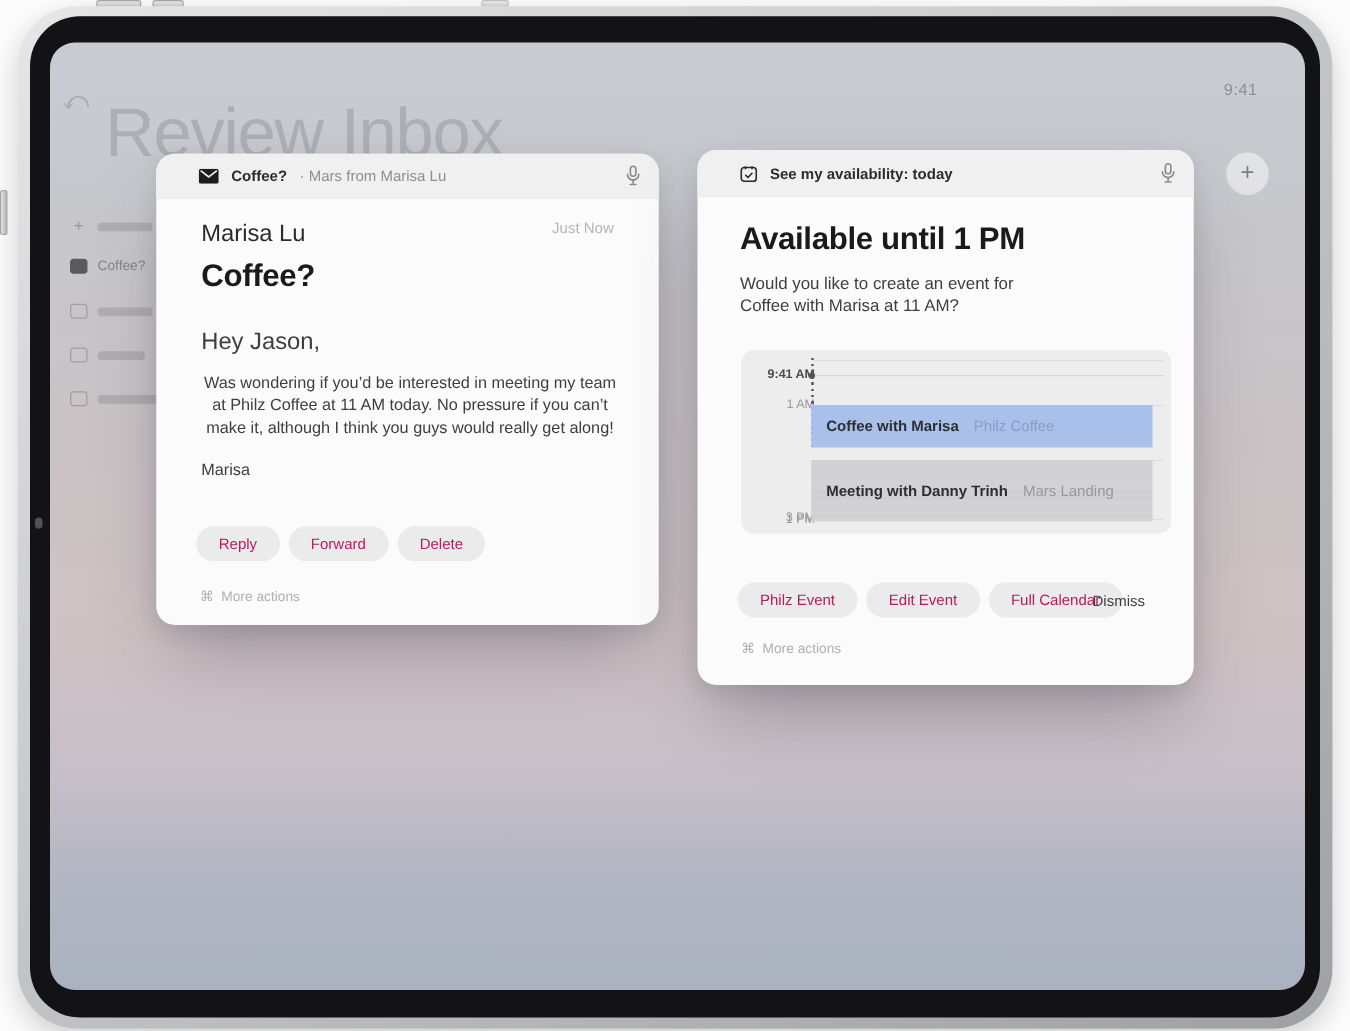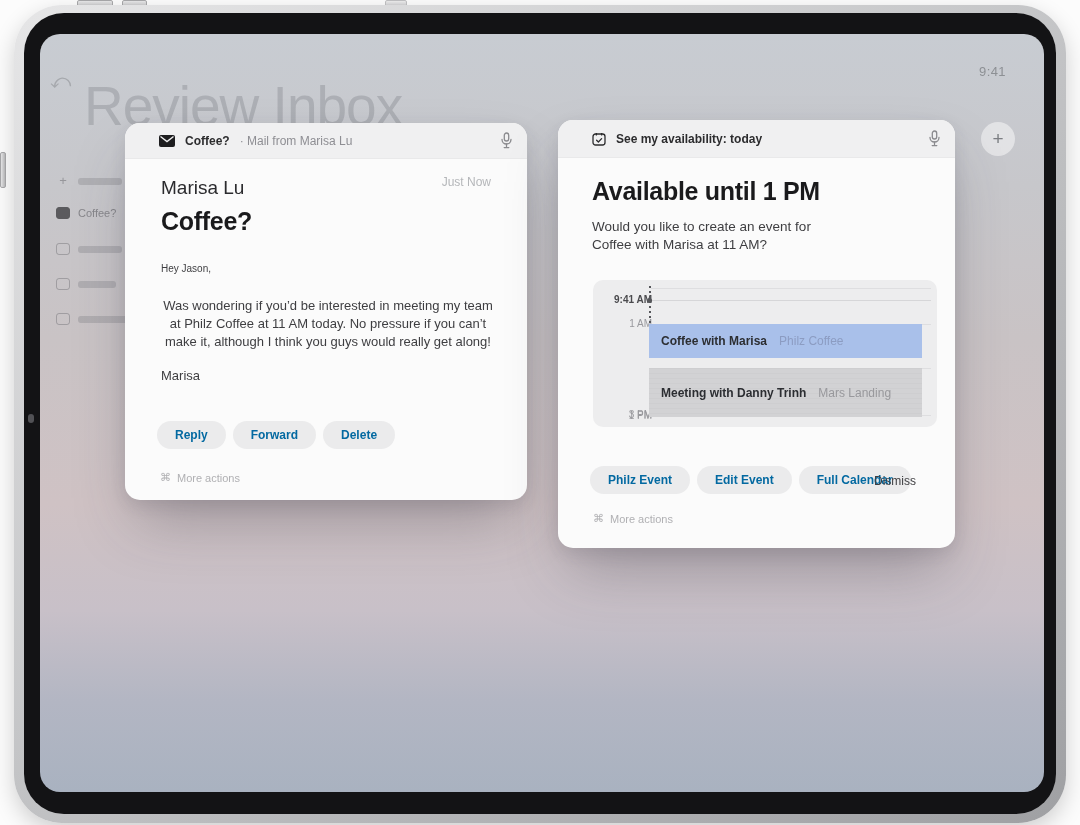--- a/index.html
+++ b/index.html
@@ -46,27 +46,27 @@
     display:flex;align-items:center;padding:0 14px 0 34px;gap:10px;}
   .cmd{font-size:12px;font-weight:bold;color:#2c2c2e;white-space:nowrap;}
   .cmd-context{font-size:12px;color:#8e8e93;white-space:nowrap;}
   .mic{margin-left:auto;display:flex;align-items:center;}
 
   
   #mail-card{left:85px;top:89px;width:402px;height:377px;}
   .sender{position:absolute;left:36px;top:54px;font-size:19px;color:#2b2b2e;}
   .timestamp{position:absolute;right:36px;top:52px;font-size:12px;color:#b4b6b9;}
   .subject{position:absolute;left:36px;top:84px;font-size:25px;font-weight:bold;color:#1a1a1c;letter-spacing:-.3px;}
-  .greeting{position:absolute;left:36px;top:140px;font-size:10px;color:#3e3e41;}
+  .greeting{position:absolute;left:36px;top:140px;font-size:19px;color:#3e3e41;}
   .mail-body{position:absolute;left:36px;top:174px;width:334px;font-size:13px;line-height:18px;color:#3e3e41;text-align:center;}
   .signature{position:absolute;left:36px;top:245px;font-size:13px;color:#3e3e41;}
   .pill-row{position:absolute;display:flex;gap:7px;}
   #mail-card .pill-row{left:32px;top:298px;}
   .pill{height:28px;line-height:28px;padding:0 18px;border-radius:15px;background:#ebebec;
-    font-size:12px;color:#0369a1;border:none;white-space:nowrap;font-weight:bold;}
+    font-size:12px;color:#be185d;border:none;white-space:nowrap;}
   .more-actions{position:absolute;display:flex;align-items:center;gap:6px;font-size:11px;color:#b0b0b3;}
   #mail-card .more-actions{left:35px;top:348px;}
   .cmd-glyph{font-size:11px;}
 
   
   #cal-card{left:518px;top:86px;width:397px;height:428px;}
   #cal-card .card-header{height:38px;}
   .avail-title{position:absolute;left:34px;top:57px;font-size:25px;font-weight:bold;color:#1a1a1c;letter-spacing:-.3px;}
   .question{position:absolute;left:34px;top:98px;font-size:13.5px;line-height:18px;color:#3e3e41;}
 
@@ -140,21 +140,21 @@
 
         <div class="card" id="mail-card">
           <div class="card-header">
             <span>
               <svg width="16" height="12" viewBox="0 0 16 12">
                   <rect x="0" y="0" width="16" height="12" rx="2" fill="#1d1d1f"></rect>
                   <path d="M1.5 1.5 L8 6.5 L14.5 1.5" stroke="#f0f0f1" stroke-width="1.4" fill="none"></path>
                 </svg>
             </span>
             <span class="cmd">Coffee?</span>
-            <span class="cmd-context">· Mail from Marisa Lu</span>
+            <span class="cmd-context">· Mars from Marisa Lu</span>
             <span class="mic">
               <svg width="13" height="17" viewBox="0 0 13 17" fill="none" stroke="#8a8a8e" stroke-width="1.3" stroke-linecap="round">
                   <rect x="4.3" y="1" width="4.4" height="8" rx="2.2"></rect>
                   <path d="M2 7.5a4.5 4.5 0 0 0 9 0"></path>
                   <line x1="6.5" y1="12" x2="6.5" y2="14.6"></line>
                   <line x1="4.2" y1="15.6" x2="8.8" y2="15.6"></line>
                 </svg>
             </span>
           </div>
 

